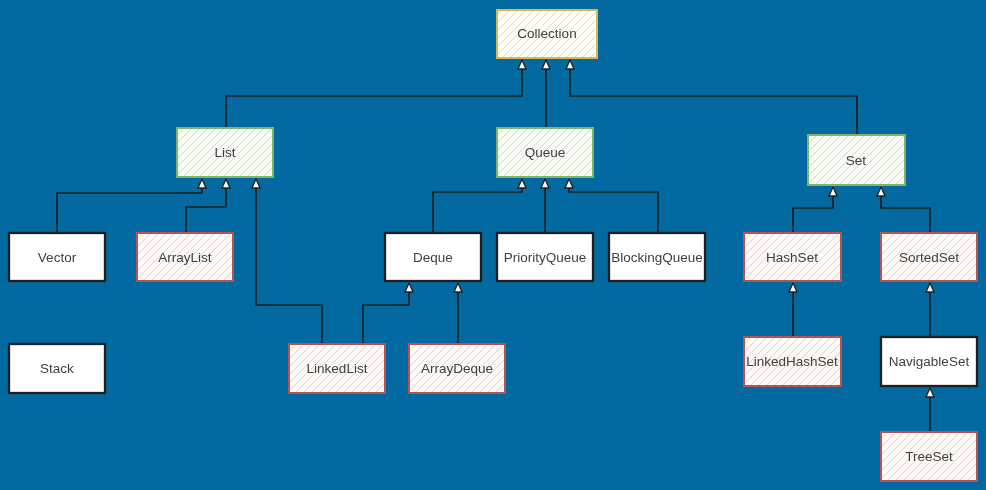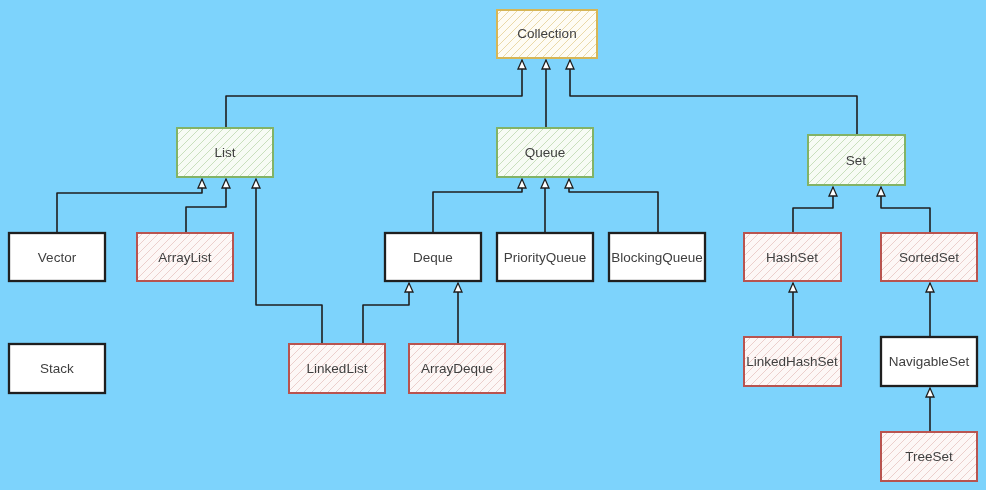--- a/index.html
+++ b/index.html
@@ -5,21 +5,21 @@
   html, body {
     margin: 0;
     padding: 0;
     background: #ffffff;
     font-family: "Liberation Sans", sans-serif;
   }
   .canvas-wrap {
     position: relative;
     width: 986px;
     height: 490px;
-    background: #7dd3fc;
+    background: #0369a1;
     overflow: hidden;
   }
   svg { display: block; }
   .edge {
     fill: none;
     stroke: #1f1f1f;
     stroke-width: 1.6;
     stroke-linejoin: round;
   }
   .box-yellow { fill: url(#hatchYellow); stroke: #d6b656; stroke-width: 2; }

